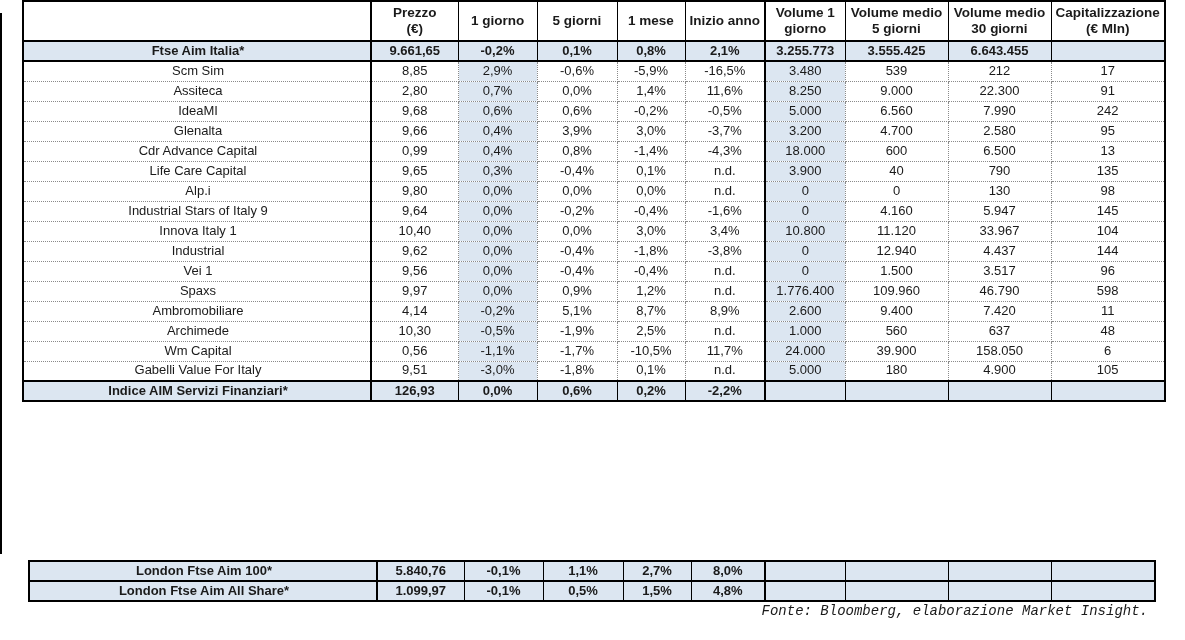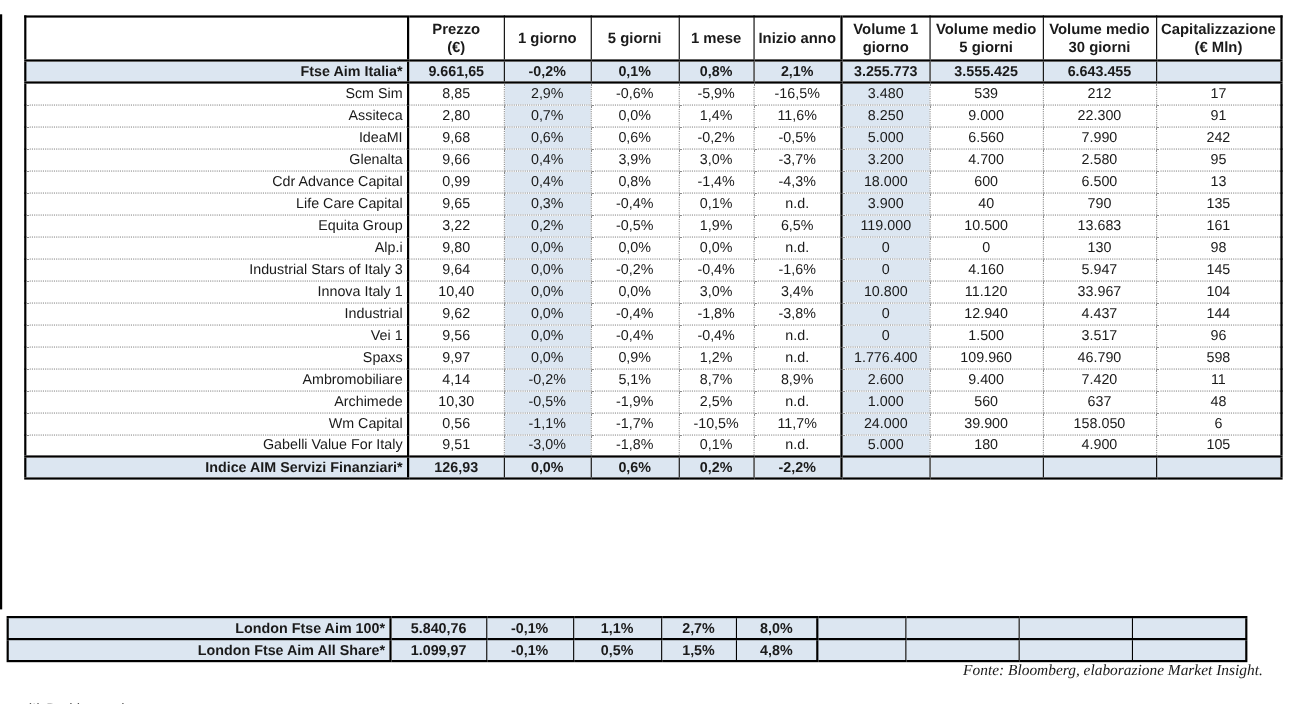--- a/index.html
+++ b/index.html
@@ -15,41 +15,41 @@
   .edge-line {
     position: absolute; left: 0; top: 13px;
     width: 2px; height: 541px; background: #000;
   }
   table {
     border-collapse: collapse;
     table-layout: fixed;
     border: 2px solid #000;
     position: absolute;
   }
-  .main-table { left: 22px; top: 14px; }
-  .london-table { left: 6px; top: 560px; }
+  .main-table { left: 22px; top: 0; }
+  .london-table { left: 28px; top: 560px; }
   th, td {
     padding: 0 4px;
     font-size: 13px;
     line-height: 1.15;
     overflow: hidden;
     white-space: nowrap;
     text-align: center;
     vertical-align: middle;
   }
   th {
     height: 40px;
     font-weight: bold;
     font-size: 13.5px;
     border: 1px solid #000;
     border-bottom: 2px solid #000;
     background: #ffffff;
   }
   td { height: 20px; }
-  .name-col { text-align: right; padding-left: 6px; }
+  .name-col { text-align: center; padding-left: 6px; }
   tr.stock td {
     border-bottom: 1px dotted #8a8a8a;
     border-top: 1px dotted #8a8a8a;
     border-left: 1px dotted #8a8a8a;
     border-right: 1px dotted #8a8a8a;
   }
   tr.index td {
     background: var(--highlight, #dce6f1);
     font-weight: bold;
     border-top: 2px solid #000;
@@ -67,21 +67,21 @@
     border-bottom: 2px solid #000;
   }
   .footer-note {
     position: absolute; left: 24px; top: 637px;
     font-size: 13.5px;
   }
   .footer-source {
     position: absolute; right: 37px; top: 603px;
     font-size: 14px;
     font-style: italic;
-    font-family: Liberation Serif, serif;
+    font-family: Liberation Mono, monospace;
   }
 </style>
 </head>
 <body style="--highlight: #dce6f1;">
 
 <div class="edge-line"></div>
 
 <table class="main-table">
   <colgroup>
       <col style="width: 348px;">
@@ -188,45 +188,33 @@
         <td class="shaded">0,3%</td>
         <td>-0,4%</td>
         <td>0,1%</td>
         <td>n.d.</td>
         <td class="thick-left shaded">3.900</td>
         <td>40</td>
         <td>790</td>
         <td>135</td>
       </tr>
       <tr class="stock">
-        <td class="name-col">Equita Group</td>
-        <td class="thick-left">3,22</td>
-        <td class="shaded">0,2%</td>
-        <td>-0,5%</td>
-        <td>1,9%</td>
-        <td>6,5%</td>
-        <td class="thick-left shaded">119.000</td>
-        <td>10.500</td>
-        <td>13.683</td>
-        <td>161</td>
-      </tr>
-      <tr class="stock">
         <td class="name-col">Alp.i</td>
         <td class="thick-left">9,80</td>
         <td class="shaded">0,0%</td>
         <td>0,0%</td>
         <td>0,0%</td>
         <td>n.d.</td>
         <td class="thick-left shaded">0</td>
         <td>0</td>
         <td>130</td>
         <td>98</td>
       </tr>
       <tr class="stock">
-        <td class="name-col">Industrial Stars of Italy 3</td>
+        <td class="name-col">Industrial Stars of Italy 9</td>
         <td class="thick-left">9,64</td>
         <td class="shaded">0,0%</td>
         <td>-0,2%</td>
         <td>-0,4%</td>
         <td>-1,6%</td>
         <td class="thick-left shaded">0</td>
         <td>4.160</td>
         <td>5.947</td>
         <td>145</td>
       </tr>

